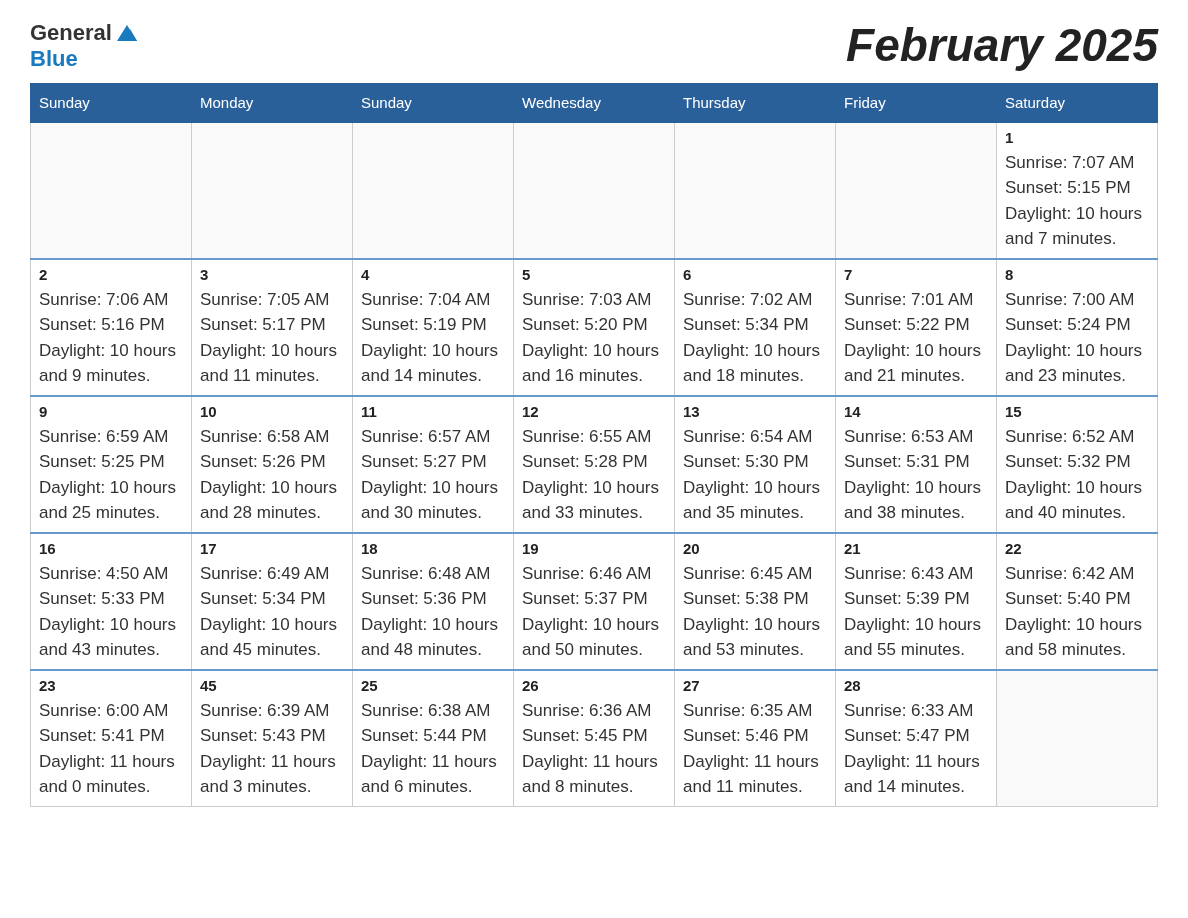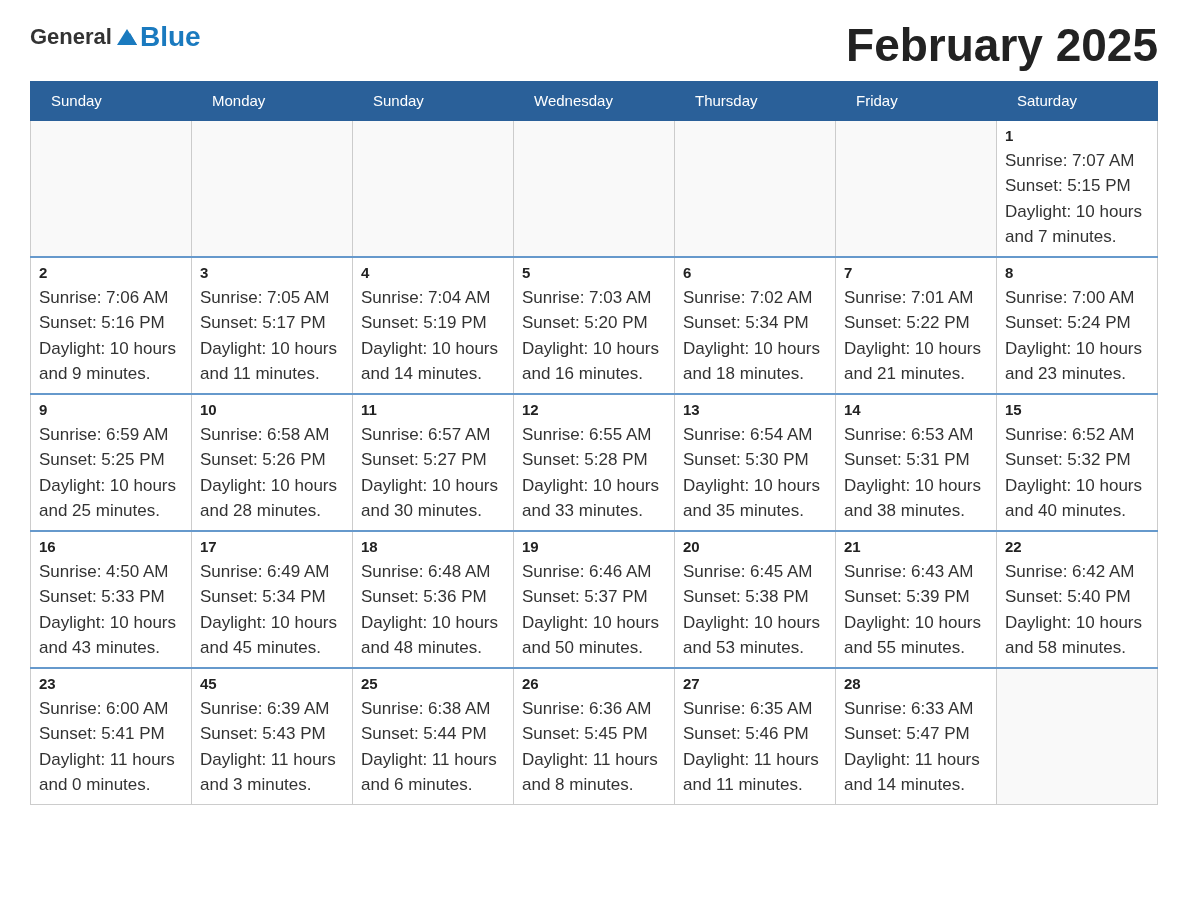--- a/index.html
+++ b/index.html
@@ -16,50 +16,51 @@
       align-items: flex-start;
       margin-bottom: 10px;
     }
     .logo {
       display: flex;
       align-items: center;
       gap: 0;
     }
     .logo-wrapper {
       display: flex;
-      flex-direction: row;
+      flex-direction: column;
       line-height: 1.2;
     }
     .logo-line1 {
       display: flex;
       align-items: center;
     }
     .title-section {
       text-align: left;
+      font-style: italic;
     }
     .month-title {
       font-size: 46px;
       font-weight: bold;
       color: #222;
       line-height: 1.1;
     }
     .location-title {
       font-size: 18px;
       color: #444;
       margin-top: 4px;
     }
     .calendar {
       width: 100%;
       border-collapse: collapse;
       margin-top: 10px;
     }
     .calendar th {
       background-color: #2a6099;
       color: #fff;
-      padding: 10px 20px;
+      padding: 10px 8px;
       font-size: 15px;
       font-weight: normal;
       text-align: left;
       border: 1px solid #2a6099;
     }
     .calendar td {
       border: 1px solid #ccc;
       vertical-align: top;
       padding: 6px 8px;
       width: 14.28%;
@@ -95,21 +96,21 @@
   <div class="logo">
     <div class="logo-wrapper">
       <div class="logo-line1">
         <span style="font-size:22px;font-weight:bold;color:#333;">General</span>
         <svg width="26" height="26" viewBox="0 0 26 26" style="margin-left:2px;margin-top:-2px;">
           <polygon points="3,22 13,6 23,22" fill="#1a7abf"></polygon>
           <polygon points="13,22 20,10 27,22" fill="#1a7abf" transform="translate(-4,0)"></polygon>
         </svg>
       </div>
       <div>
-        <span style="font-size:28px;font-weight:bold;color:#1a7abf;">Blue</span>
+        <span style="font-size:22px;font-weight:bold;color:#1a7abf;">Blue</span>
       </div>
     </div>
   </div>
   <div class="title-section">
     <div class="month-title">February 2025</div>
   </div>
 </div>
 
 <table class="calendar">
   <thead>

